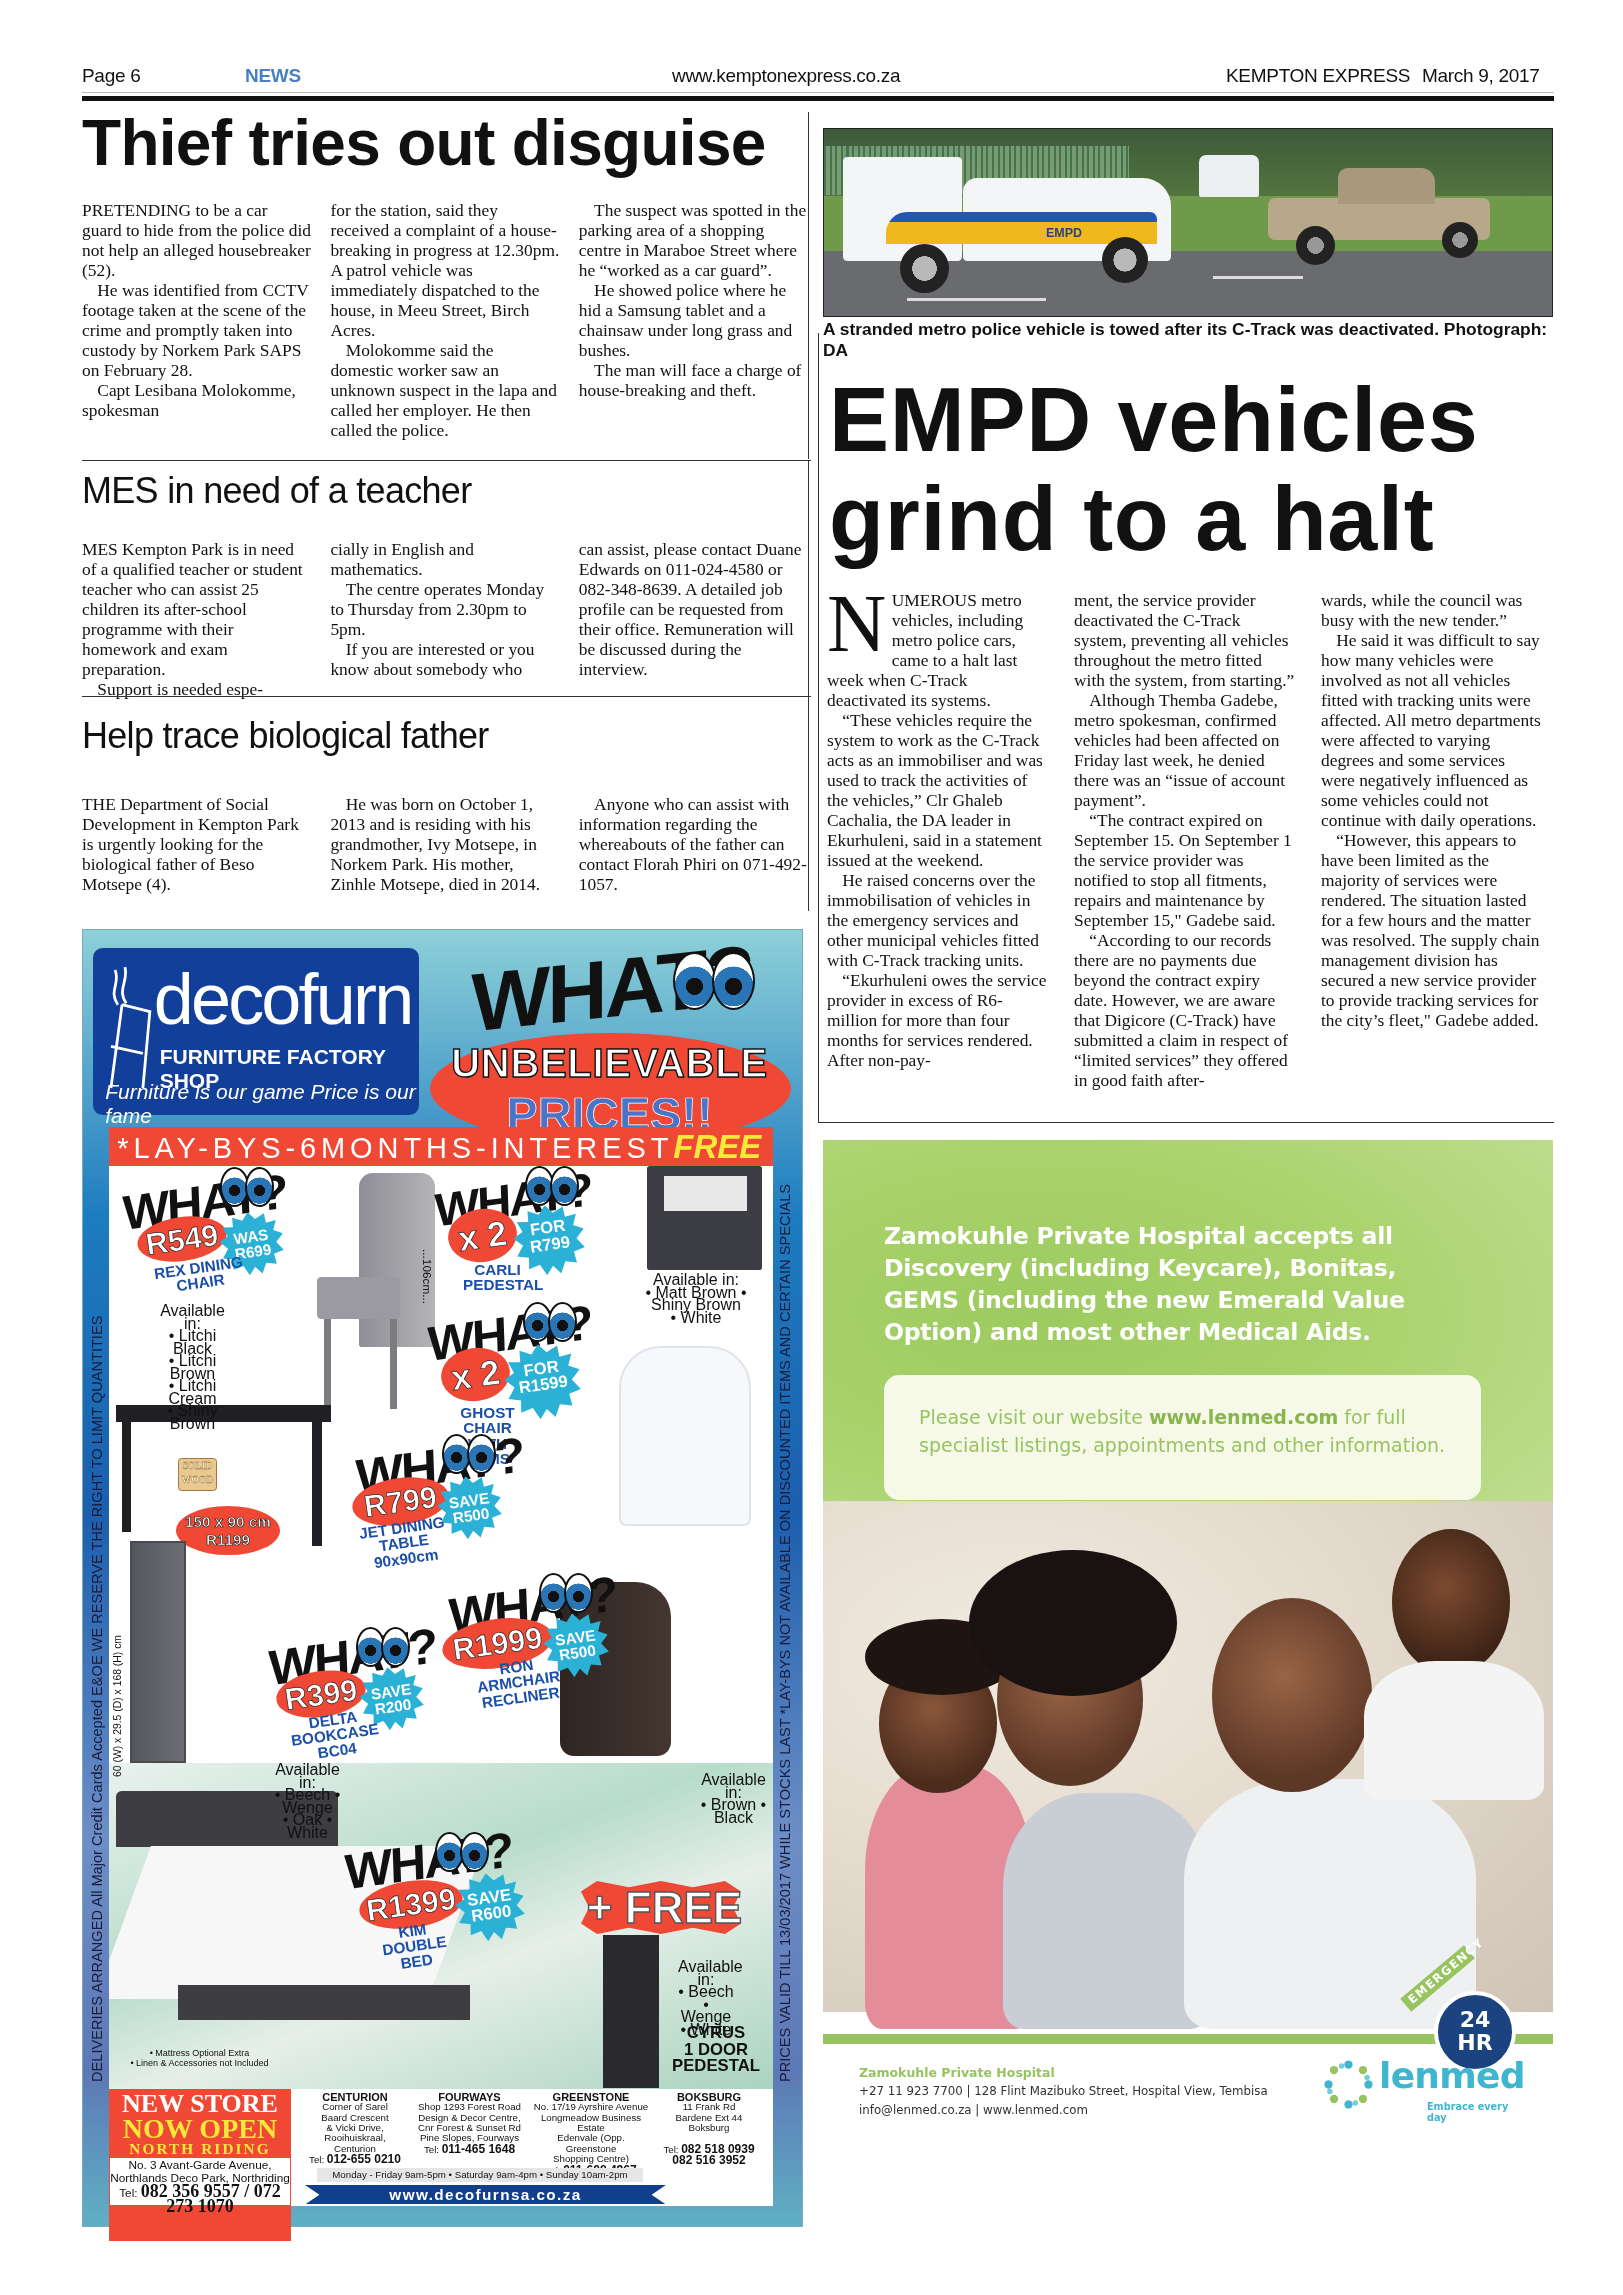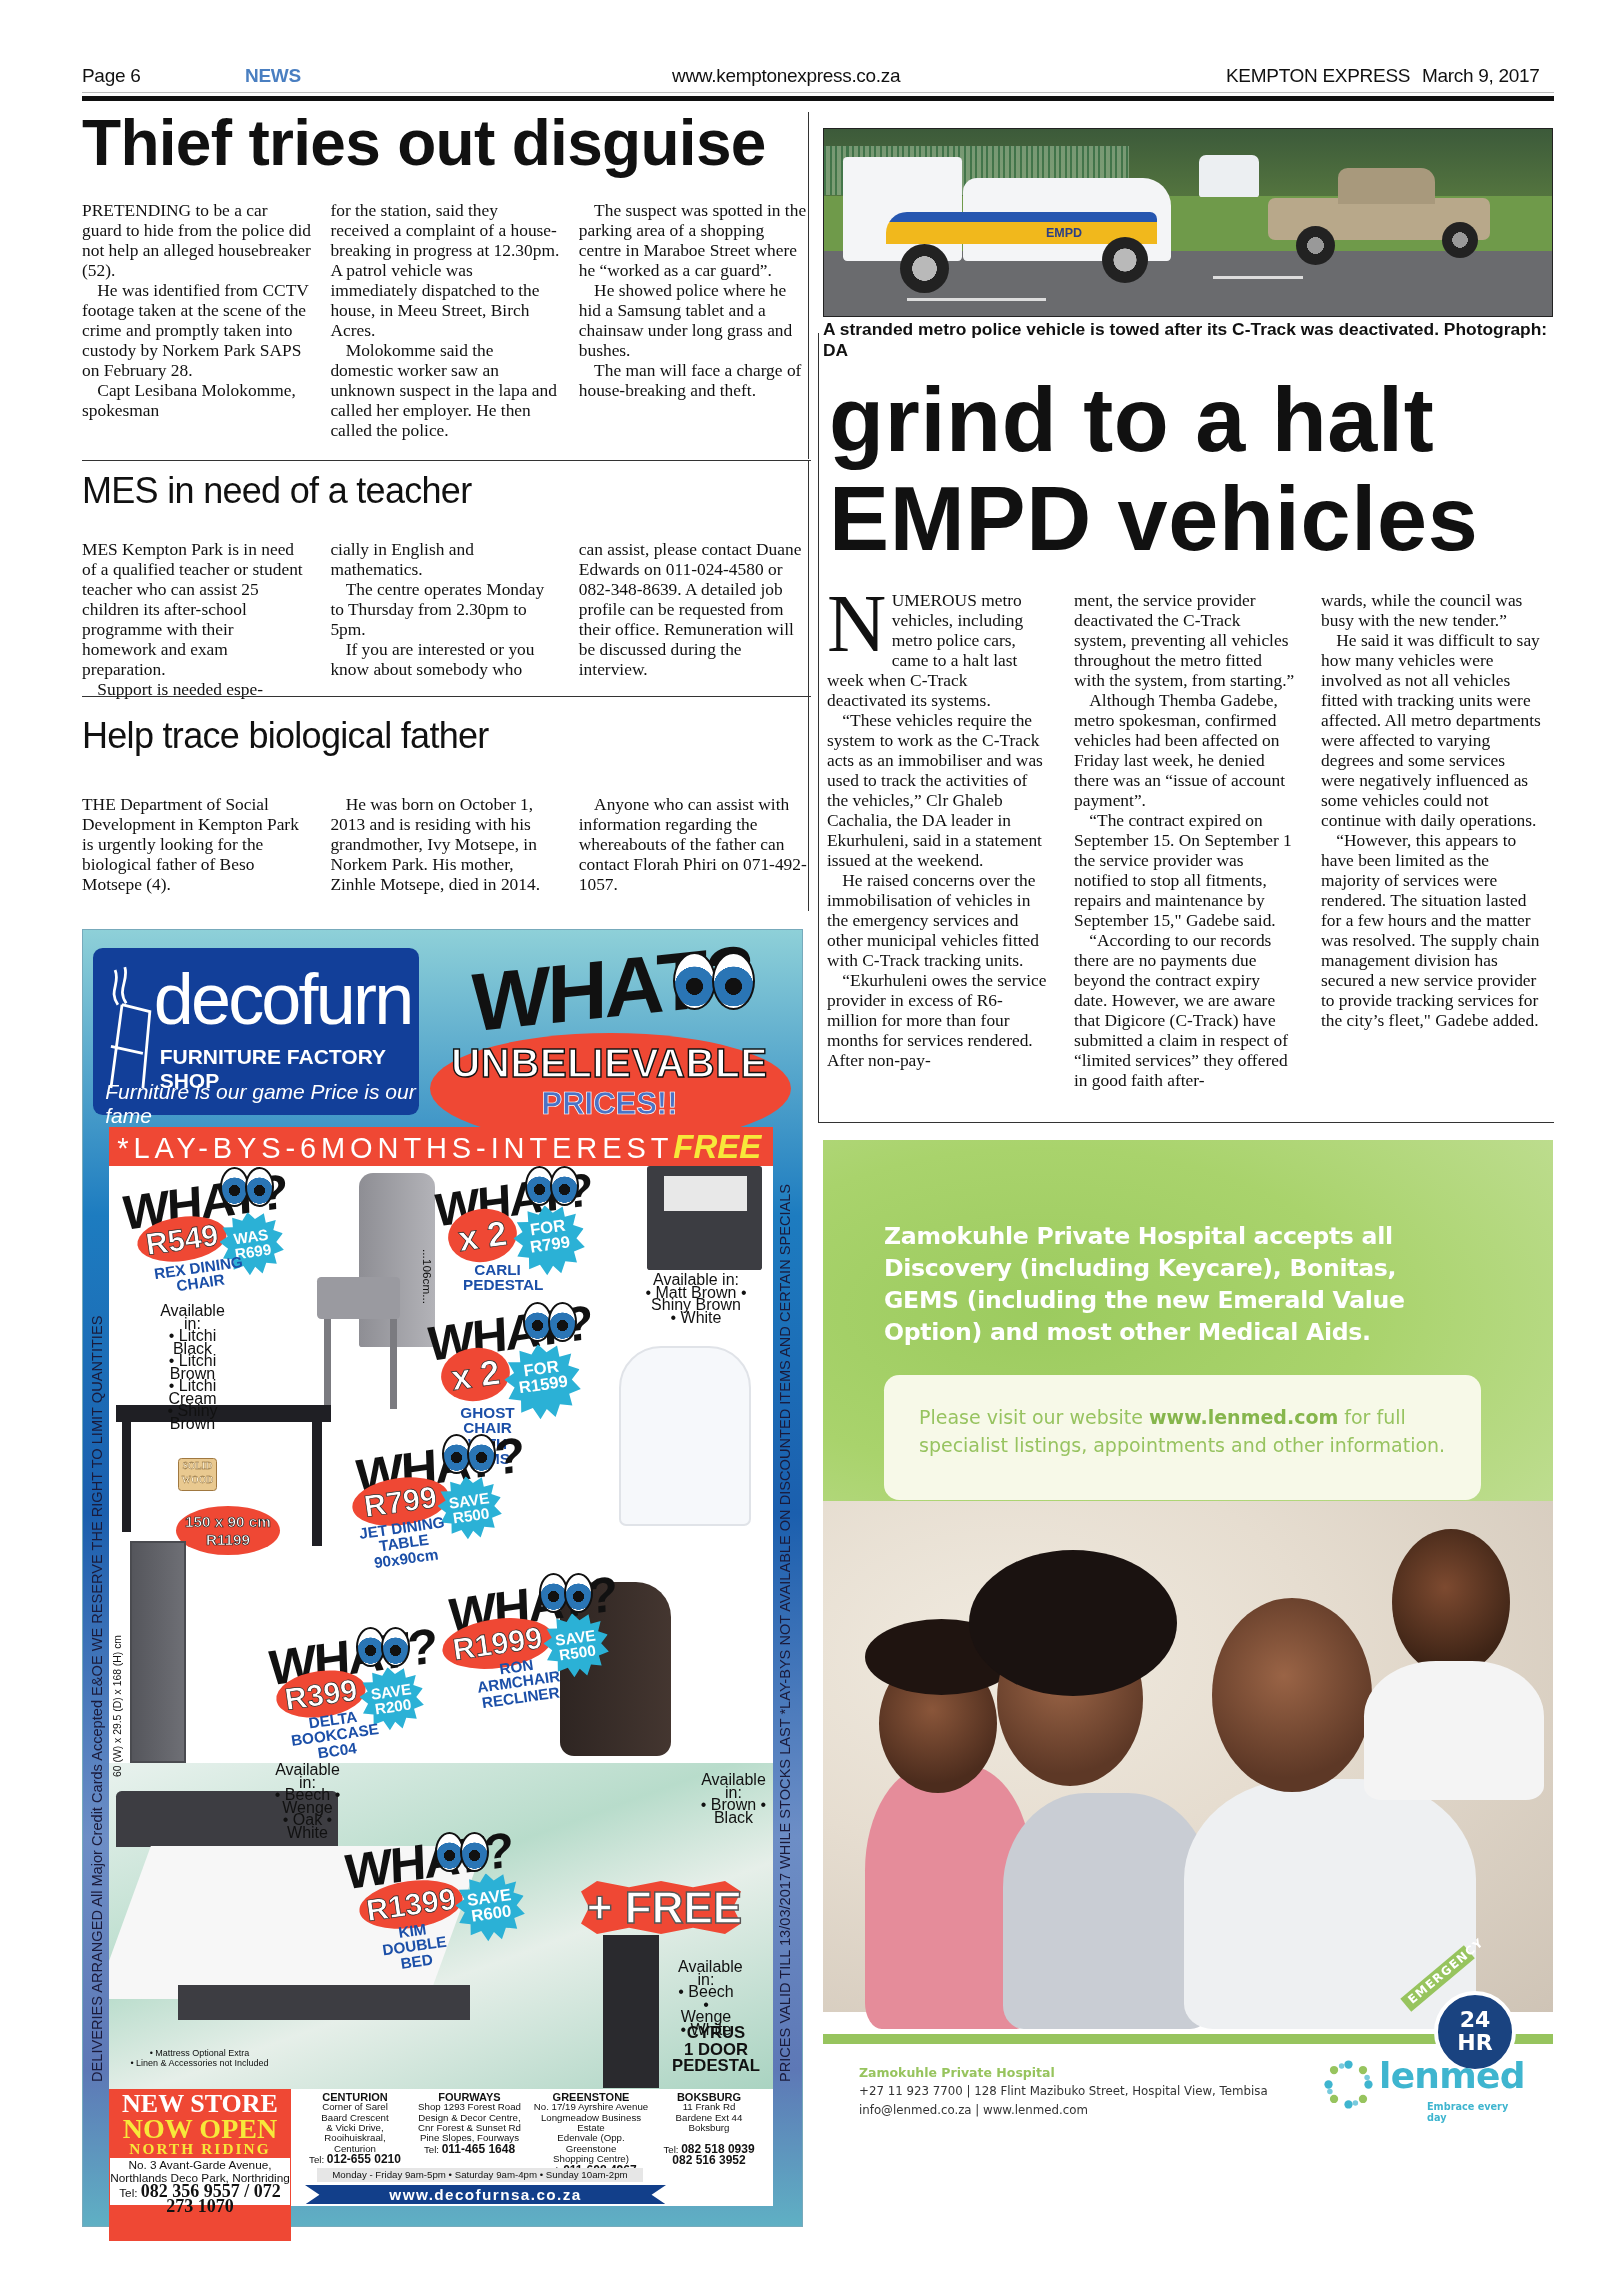--- a/index.html
+++ b/index.html
@@ -38,21 +38,21 @@
   .deco { position: absolute; left: 82px; top: 929px; width: 721px; height: 1298px;
           background: linear-gradient(180deg, #8ed0d8 0%, #1d7cc0 22%, #1b5fae 45%, #6d8ec6 70%, #5d78b6 88%, #5fb0c4 100%); border: 0.7px solid #7ab; }
   .deco-logo { position: absolute; left: 9.7px; top: 18px; width: 326px; height: 167px; background: #123f99; border-radius: 9.7px; color: #fff; font-family: "Liberation Sans", sans-serif; }
   .deco-logo .brand { position: absolute; left: 61px; top: 9.7px; font-size: 72px; letter-spacing: -2.8px; }
   .deco-logo .sub { position: absolute; left: 67px; top: 97px; font-size: 21px; font-weight: bold; }
   .deco-logo .tag { position: absolute; left: 12.5px; top: 132px; font-size: 21px; font-style: italic; }
   .what-big { position: absolute; left: 361px; top: 15.3px; width: 347px; height: 180px; }
   .what-word { font-family: "Liberation Sans", sans-serif; font-weight: bold; color: #111; transform: skew(-6deg) rotate(-6deg); display: inline-block; letter-spacing: -2.8px; }
   .unbel { position: absolute; left: 347px; top: 103px; width: 361px; height: 111px; background: #ef4834; border-radius: 50%; }
   .unbel-t { position: absolute; left: 346px; top: 111px; width: 361px; text-align: center; font-family: "Liberation Sans", sans-serif; font-weight: bold; font-size: 40px; color: #fff; -webkit-text-stroke: 1.4px #111; letter-spacing: 0.7px; }
-  .prices-t { position: absolute; left: 346px; top: 156px; width: 361px; text-align: center; font-family: "Liberation Sans", sans-serif; font-weight: bold; font-size: 31px; color: #4b73c6; -webkit-text-stroke: 0.7px #fff; }
+  .prices-t { position: absolute; left: 346px; top: 156px; width: 361px; text-align: center; font-family: "Liberation Sans", sans-serif; font-weight: bold; font-size: 47px; color: #4b73c6; -webkit-text-stroke: 0.7px #fff; }
   .laybys { position: absolute; left: 26px; top: 197px; width: 664px; height: 39px; background: #ef4834; color: #fff; font-family: "Liberation Sans", sans-serif; font-size: 29px; letter-spacing: 4.9px; padding-left: 8.3px; line-height: 39px; }
   .laybys .free { color: #f7e83a; font-style: italic; font-weight: bold; letter-spacing: 0; font-size: 33px; }
   .deco-body { position: absolute; left: 26px; top: 236px; width: 664px; height: 923px; background: #fff; overflow: hidden; }
   .deco-floor { position: absolute; left: 0; top: 597px; width: 664px; height: 326px; background: linear-gradient(160deg,#e9f2ee 0%,#b8dccb 40%,#e6efe9 60%,#a9d3c1 100%); }
 
   .vtext { position: absolute; font-family: "Liberation Sans", sans-serif; font-size: 14.6px; color: #1a1a3a; white-space: nowrap; transform-origin: left top; }
   .price-oval { position: absolute; background: #ef4834; border-radius: 50%; color: #fff; font-family: "Liberation Sans", sans-serif; font-weight: bold; text-align: center; -webkit-text-stroke: 0.7px #222; transform: rotate(-8deg); }
   .burst { position: absolute; background: #2bb1d6; color: #fff; font-family: "Liberation Sans", sans-serif; font-weight: bold; text-align: center; line-height: 1; transform: rotate(-8deg);
            clip-path: polygon(50% 0%,60% 12%,75% 5%,76% 20%,92% 18%,86% 33%,100% 40%,88% 52%,98% 66%,82% 70%,84% 86%,68% 82%,60% 98%,50% 86%,40% 98%,32% 82%,16% 86%,18% 70%,2% 66%,12% 52%,0% 40%,14% 33%,8% 18%,24% 20%,25% 5%,40% 12%); }
   .pname { position: absolute; color: #1b4fa8; font-family: "Liberation Sans", sans-serif; font-weight: bold; font-size: 15.3px; line-height: 15.3px; text-align: center; transform: rotate(-8deg); }
@@ -181,22 +181,22 @@
   <div class="abs" style="left:76px; top:115px; width:49px; height:49px; border-radius:50%; background:radial-gradient(circle,#b9b9b9 0 35%,#222 36%)"></div>
   <div class="abs" style="left:278px; top:108px; width:46px; height:46px; border-radius:50%; background:radial-gradient(circle,#b9b9b9 0 35%,#222 36%)"></div>
 
   <div class="abs" style="left:444px; top:69px; width:222px; height:42px; background:#b8a88a; border-radius:7px"></div>
   <div class="abs" style="left:514px; top:39px; width:97px; height:36px; background:#a8997c; border-radius:9.7px 14px 0 0"></div>
   <div class="abs" style="left:472px; top:97px; width:39px; height:39px; border-radius:50%; background:radial-gradient(circle,#999 0 30%,#222 31%)"></div>
   <div class="abs" style="left:618px; top:93px; width:36px; height:36px; border-radius:50%; background:radial-gradient(circle,#999 0 30%,#222 31%)"></div>
 </div>
 <div class="caption">A stranded metro police vehicle is towed after its C-Track was deactivated. Photograph: DA</div>
 <div class="h-empd">
+  <div>EMPD vehicles</div>
   <div>grind to a halt</div>
-  <div>EMPD vehicles</div>
 </div>
 <div class="cols" style="left:827px; top:590px; gap:25px">
   <div class="col" style="width:222px">
     <p><span class="dropcap">N</span><span>UMEROUS metro vehicles, including metro police cars, came to a halt last week when C-Track deactivated its systems.</span></p>
     <p class="ind">“These vehicles require the system to work as the C-Track acts as an immobiliser and was used to track the activities of the vehicles,” Clr Ghaleb Cachalia, the DA leader in Ekurhuleni, said in a statement issued at the weekend.</p>
     <p class="ind">He raised concerns over the immobilisation of vehicles in the emergency services and other municipal vehicles fitted with C-Track tracking units.</p>
     <p class="ind">“Ekurhuleni owes the service provider in excess of R6-million for more than four months for services rendered. After non-pay-</p>
   </div>
   <div class="col" style="width:222px">
     <p>ment, the service provider deactivated the C-Track system, preventing all vehicles throughout the metro fitted with the system, from starting.”</p>

